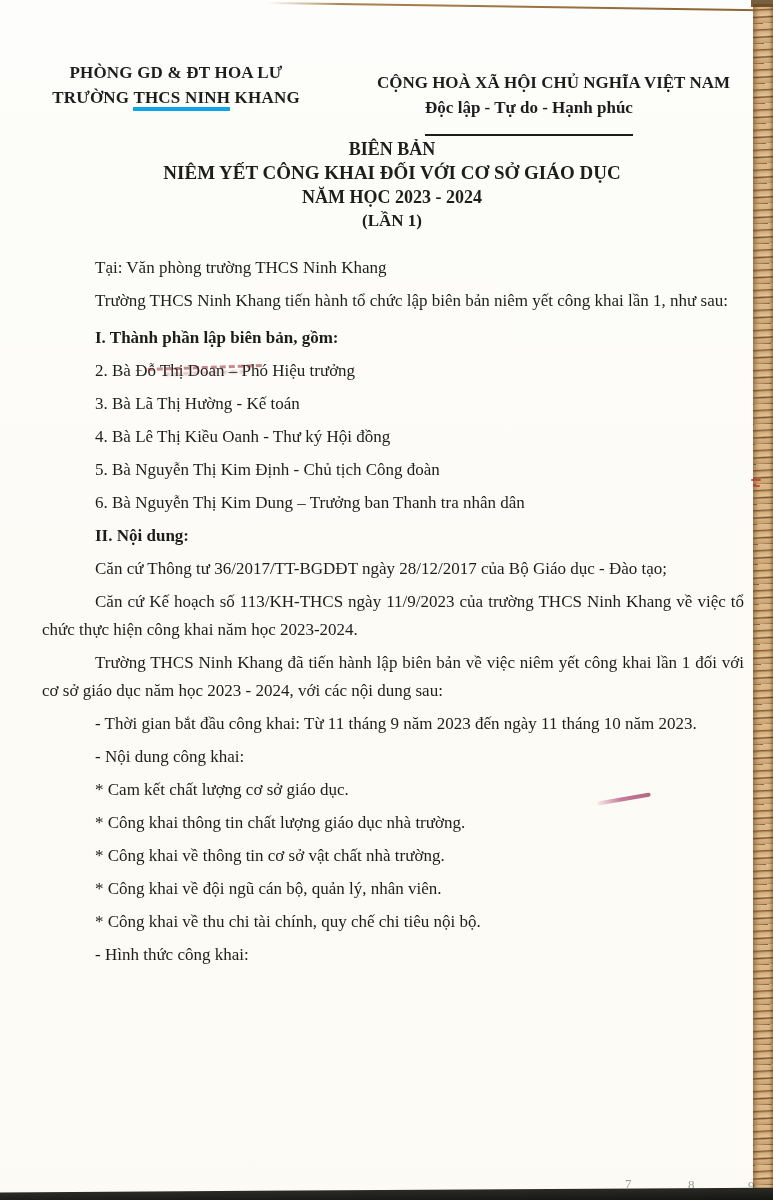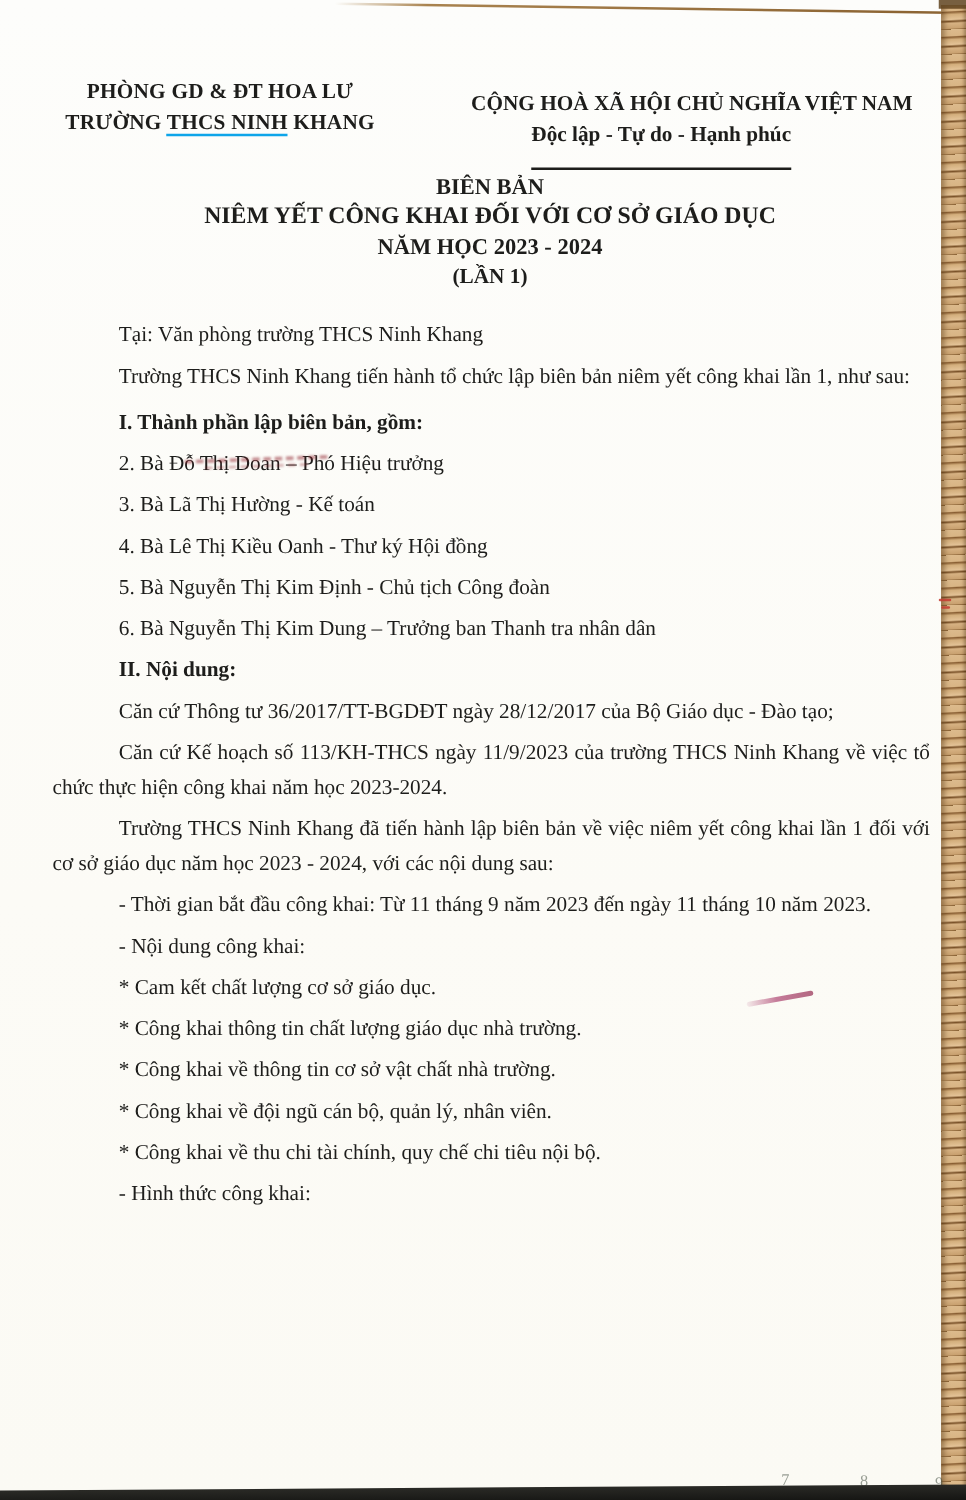--- a/index.html
+++ b/index.html
@@ -36,21 +36,21 @@
     position:absolute;left:-6px;bottom:-3px;width:790px;height:13px;
     background:linear-gradient(180deg,#2a2a26,#141412);
     transform:rotate(-0.35deg);z-index:5;
   }
   .bleed-digit{position:absolute;font-size:13px;color:rgba(70,80,68,.55);z-index:4;font-family:"Liberation Serif",serif;}
 
   
   .header-left{position:absolute;left:38px;top:60px;width:276px;text-align:center;line-height:25px;font-size:17px;}
   .header-left .l1{font-weight:600;letter-spacing:.2px;}
   .header-left .l2{font-weight:bold;letter-spacing:.2px;}
-  .u-span{border-bottom:2px solid #0ea5e9;padding-bottom:0px;}
+  .u-span{border-bottom:4px solid #0ea5e9;padding-bottom:0px;}
   .header-right{position:absolute;left:328px;top:70px;width:402px;text-align:center;font-size:17px;line-height:25px;}
   .header-right .l1{font-weight:bold;text-align:right;}
   .header-right .l2{font-weight:bold;font-size:17px;}
   .header-right .l2 span{border-bottom:2px solid #1d1d1b;padding-bottom:17px;}
 
   
   .title-block{position:absolute;left:42px;top:137px;width:700px;text-align:center;font-weight:bold;line-height:24px;}
   .title-block .t1{font-size:18px;}
   .title-block .t2{font-size:19px;}
   .title-block .t3{font-size:18px;}

